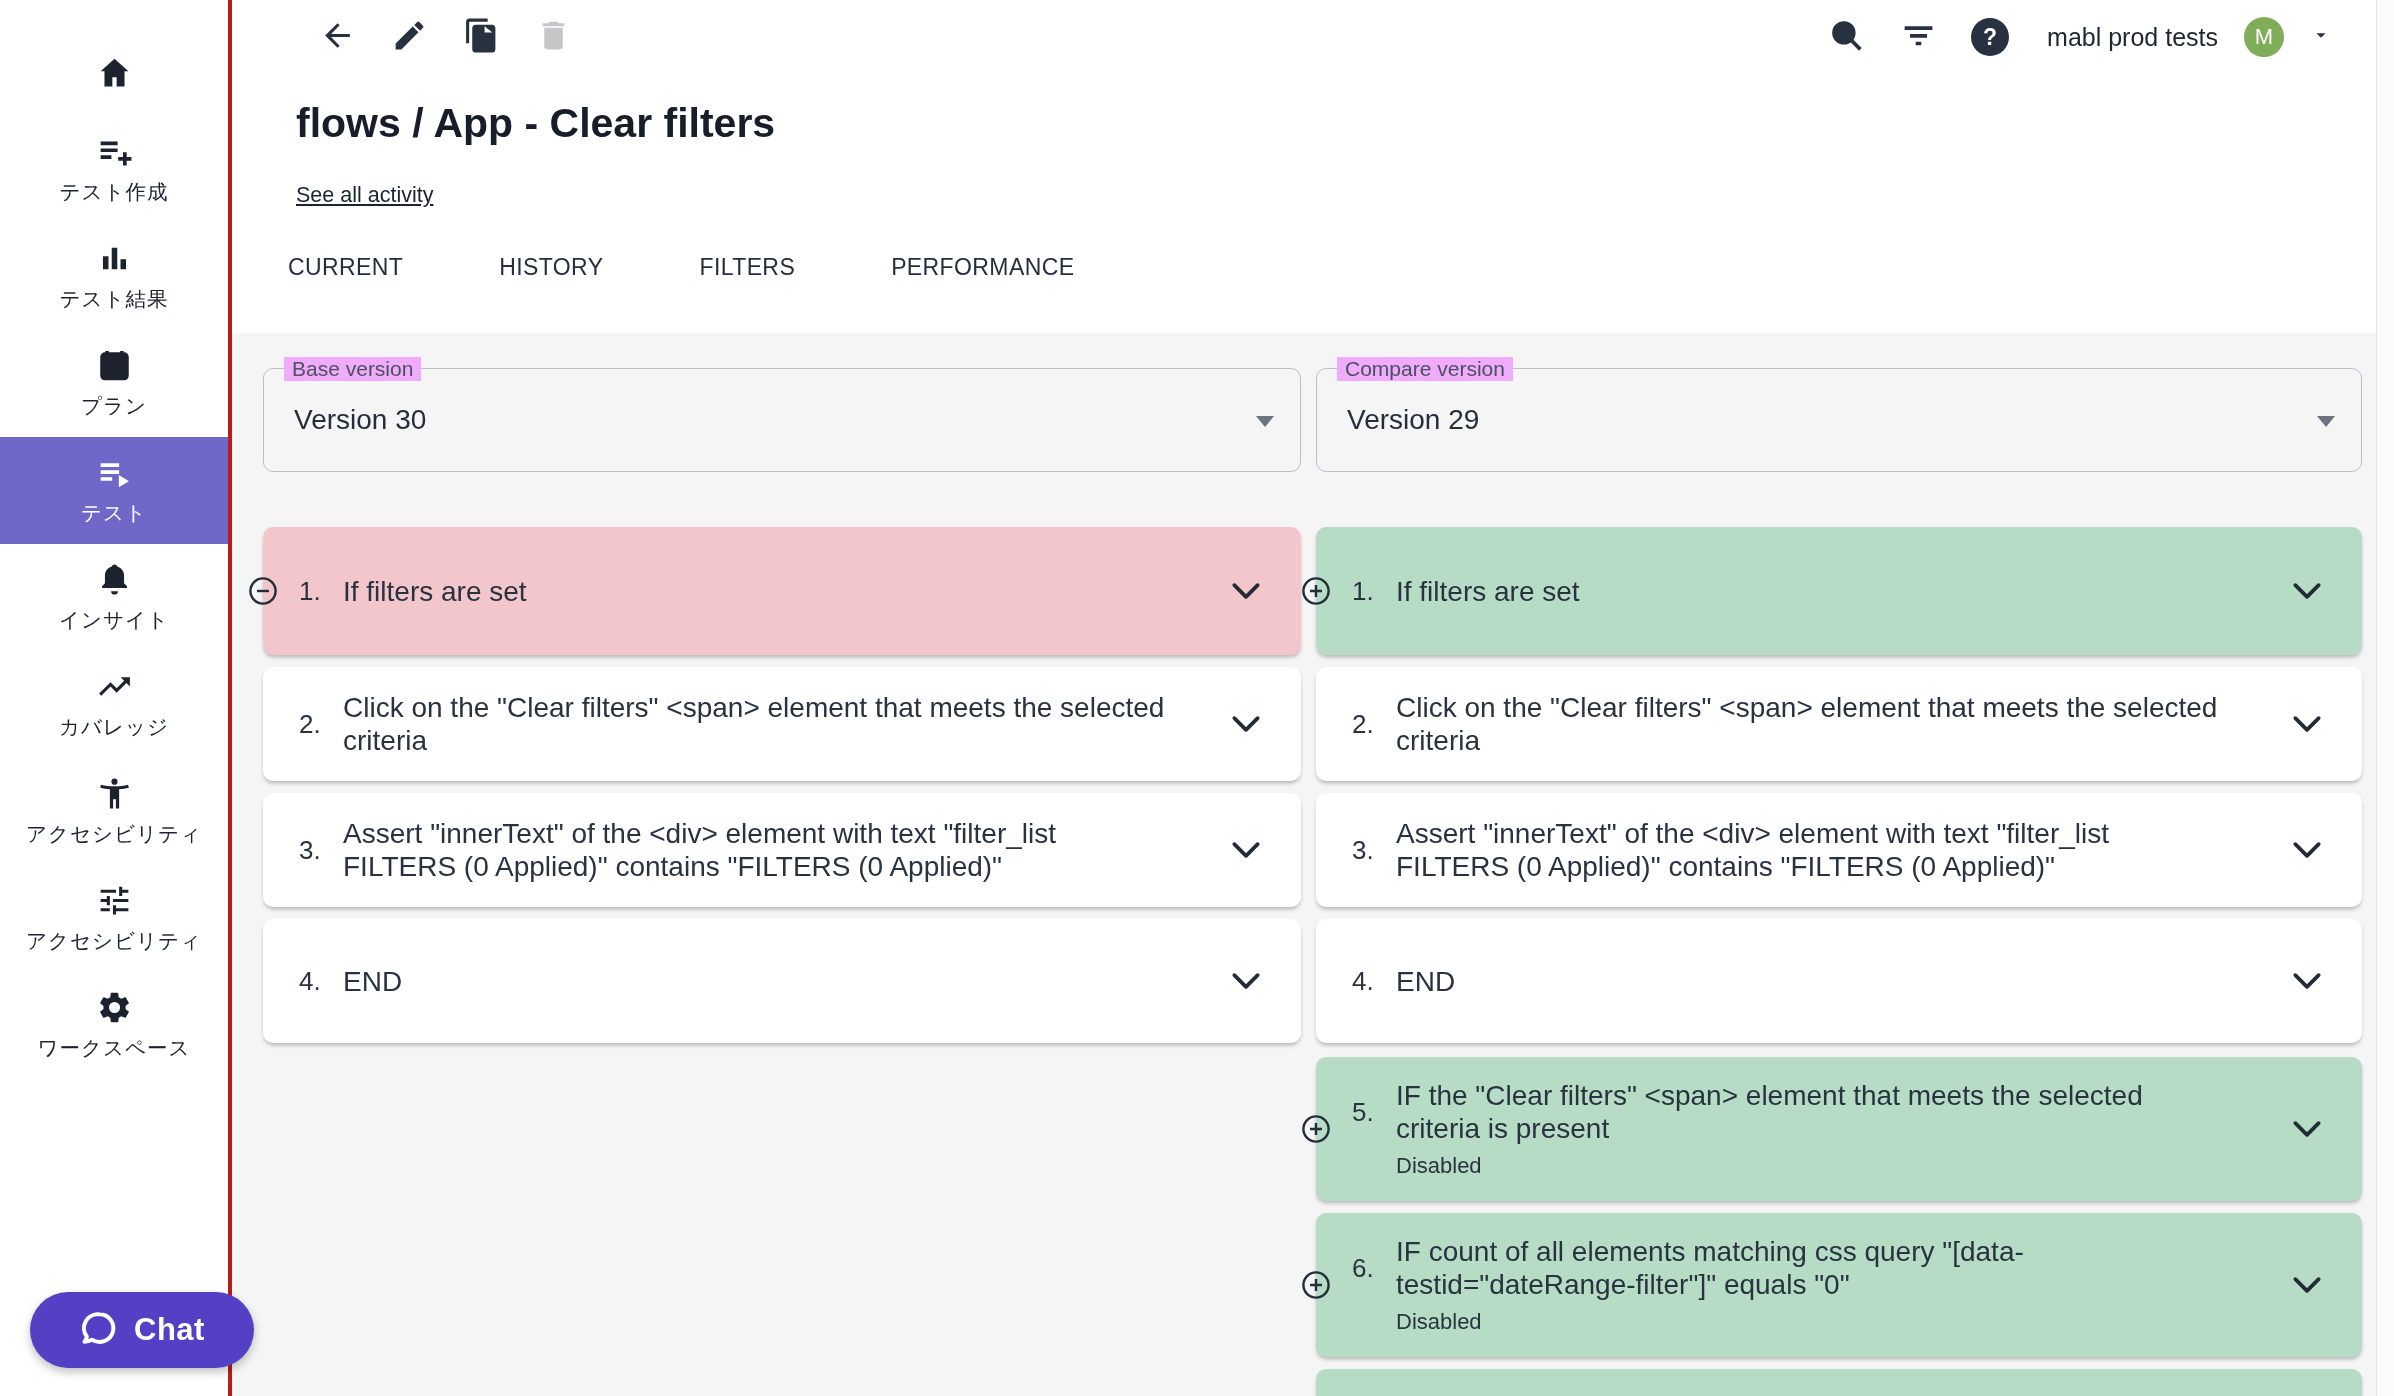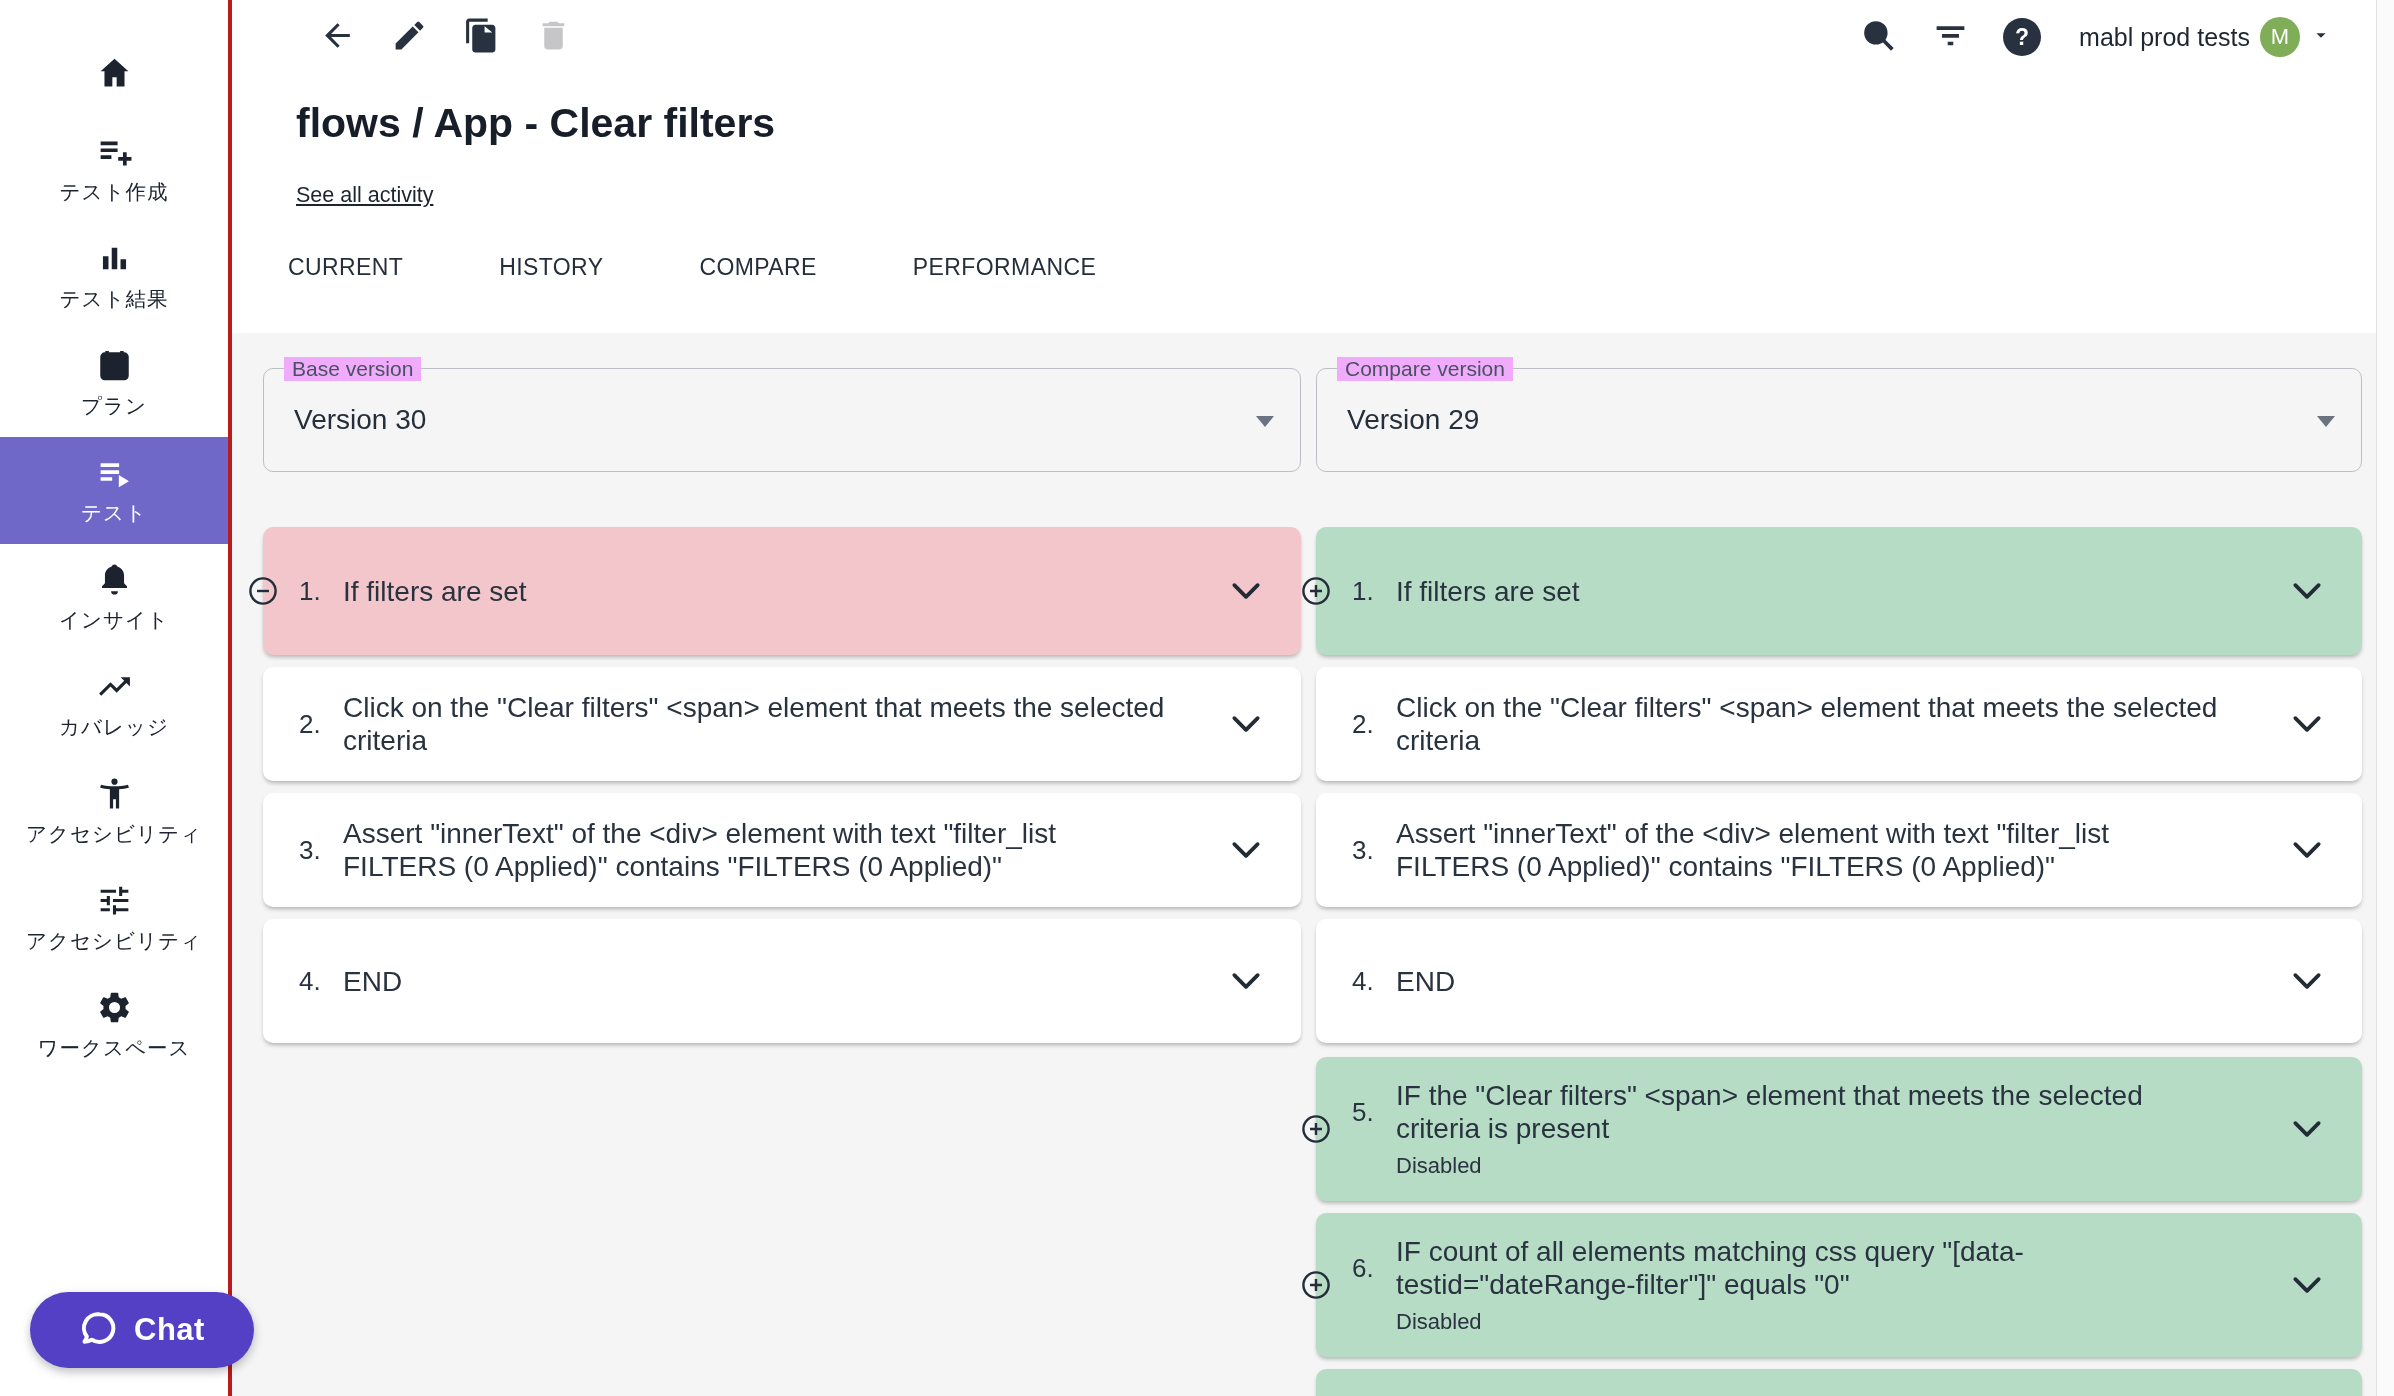--- a/index.html
+++ b/index.html
@@ -33,21 +33,21 @@
 
   .tools { position:absolute; left:84px; top:16px; display:flex; gap:30px; }
   .icon-btn { width:42px; height:42px; border:none; background:transparent; cursor:pointer;
               display:flex; align-items:center; justify-content:center; }
   .icon-btn svg { width:37px; height:37px; fill:#27313f; }
   .icon-btn.disabled svg { fill:#c6c6c9; }
 
   .tools-right { position:absolute; top:16px; right:44px; display:flex; align-items:center; gap:30px; }
   .help-circle { width:38px; height:38px; border-radius:50%; background:#27313f; color:#fff;
                  font-size:23px; font-weight:700; display:flex; align-items:center; justify-content:center; }
-  .account { display:flex; align-items:center; gap:10px; cursor:pointer; margin-left:6px; }
+  .account { display:flex; align-items:center; gap:26px; cursor:pointer; margin-left:6px; }
   .account-name { font-size:25px; color:#1d2631; }
   .avatar { width:40px; height:40px; border-radius:50%; background:var(--avatar,#7fad58); color:#fff;
             font-size:22px; display:flex; align-items:center; justify-content:center; }
   .caret svg { width:22px; height:22px; fill:#27313f; }
 
   .page-title { position:absolute; left:64px; top:100px; font-size:41px; font-weight:700; color:#171e29; }
   .activity-link { position:absolute; left:64px; top:183px; font-size:21.5px; color:#1b2430;
                    text-decoration:underline; cursor:pointer; }
   .tabs { position:absolute; left:56px; top:254px; display:flex; gap:96px; }
   .tab { font-size:23px; color:#252e3b; letter-spacing:0.4px; font-weight:500; background:none;
@@ -231,21 +231,21 @@
               <path d="M7 10l5 5 5-5z"></path>
             </svg></span>
       </div>
     </div>
 
     <h1 class="page-title">flows / App - Clear filters</h1>
     <a class="activity-link">See all activity</a>
     <div class="tabs" id="tabs">
         <button class="tab">CURRENT</button>
         <button class="tab">HISTORY</button>
-        <button class="tab active">COMPARE</button>
+        <button class="tab active">FILTERS</button>
         <button class="tab">PERFORMANCE</button>
       </div>
   </div>
 
   <div class="content">
     <div class="col base">
       <div class="version-select">
         <span class="vs-label">Base version</span>
         <span class="vs-value">Version 30</span>
         <span class="vs-arrow"></span>

